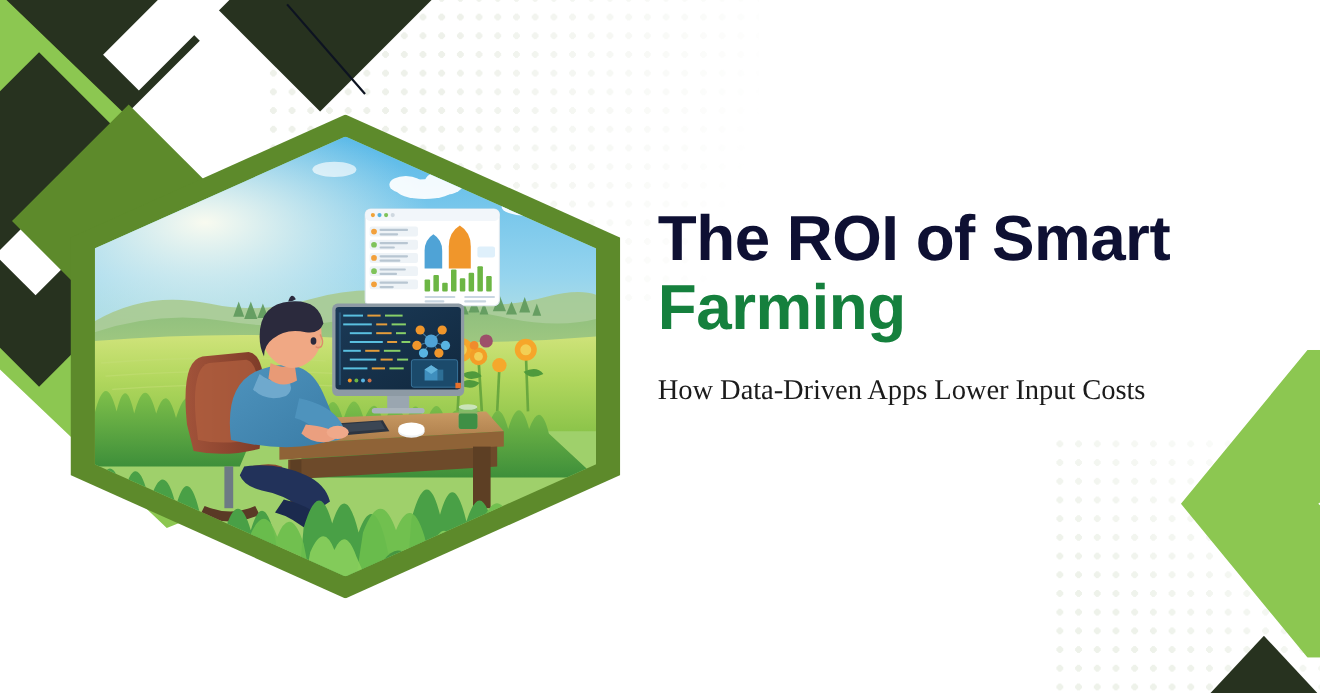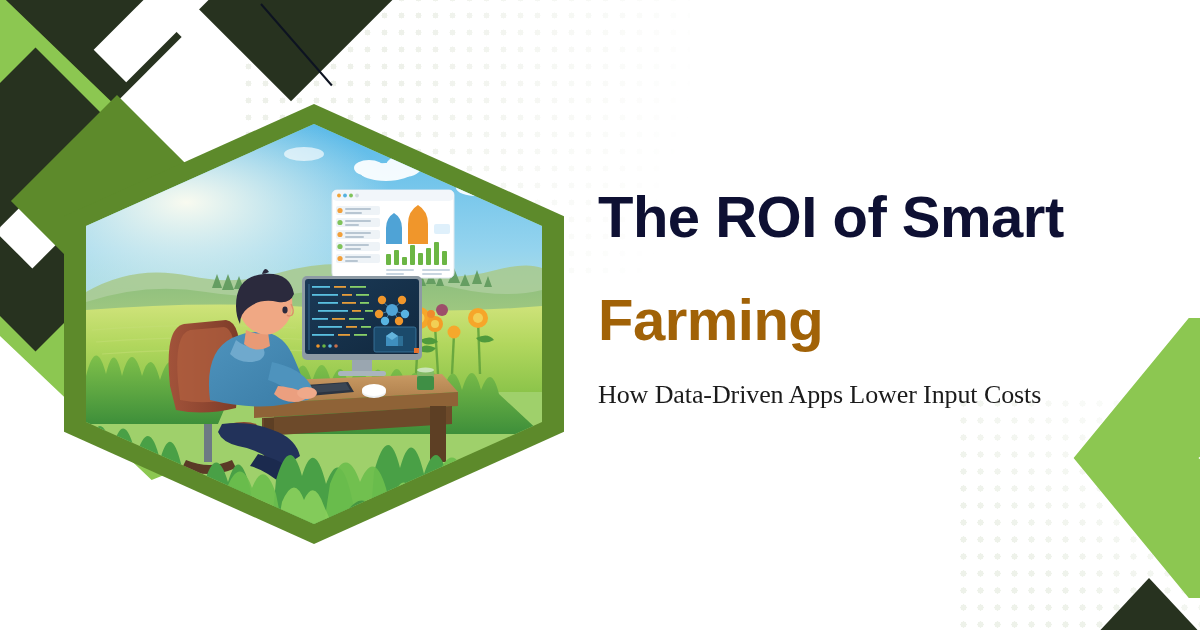--- a/index.html
+++ b/index.html
@@ -94,21 +94,21 @@
   }
   .headline{
     margin:0;
     font-size:58px;
     line-height:1.08;
     font-weight:700;
     letter-spacing:-0.5px;
     color:#0e1033;
     font-family:"Liberation Sans","DejaVu Sans",sans-serif;
   }
-  .headline .accent{ color:#a16207; display:block;margin-top:40px; }
+  .headline .accent{ color:#15803d; display:block; }
   .subhead{
     margin:26px 0 0 0;
     font-size:26px;
     line-height:1.42;
     font-weight:400;
     color:#1b1b1b;
     letter-spacing:-0.1px;
     max-width:522px;
     font-family:Liberation Serif, serif;
   }

